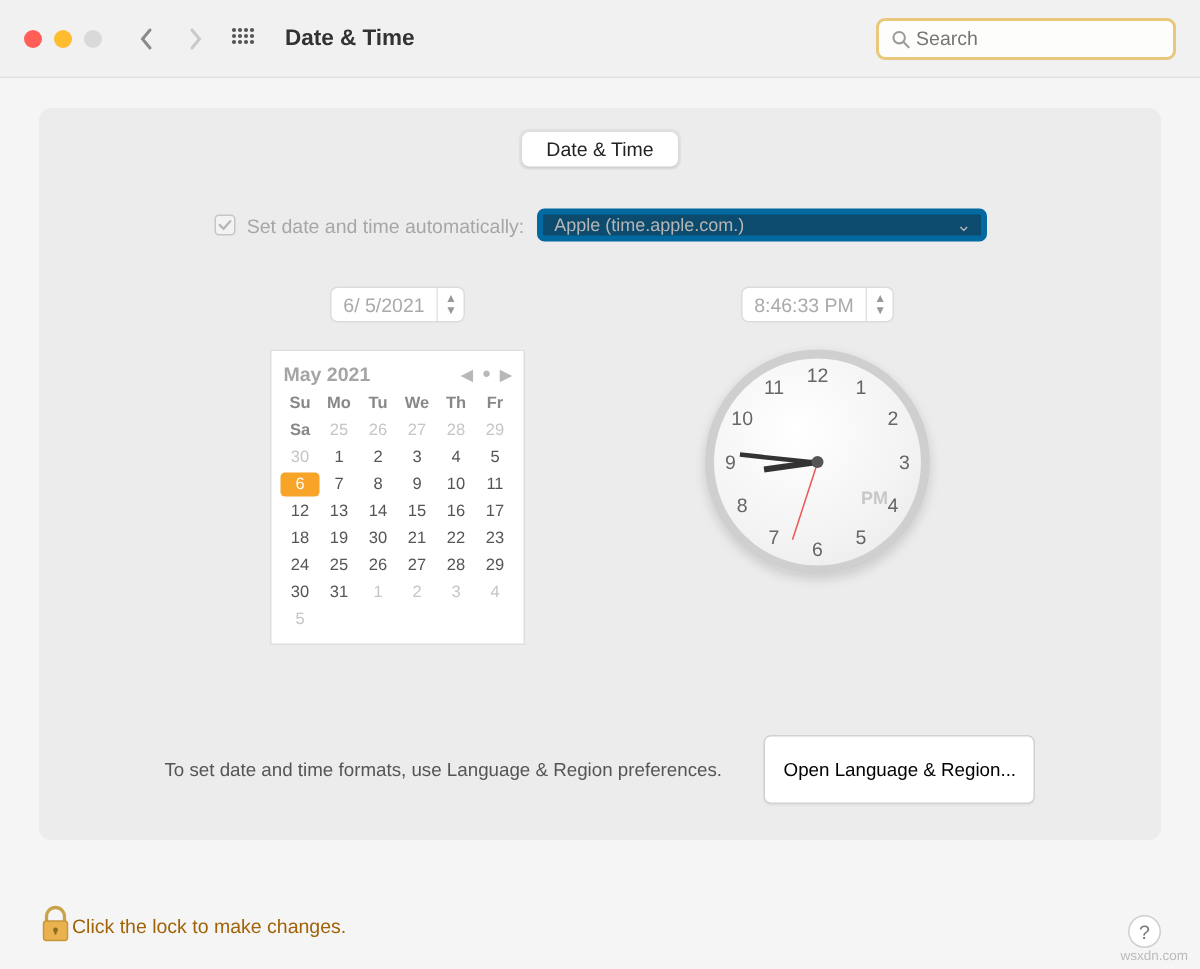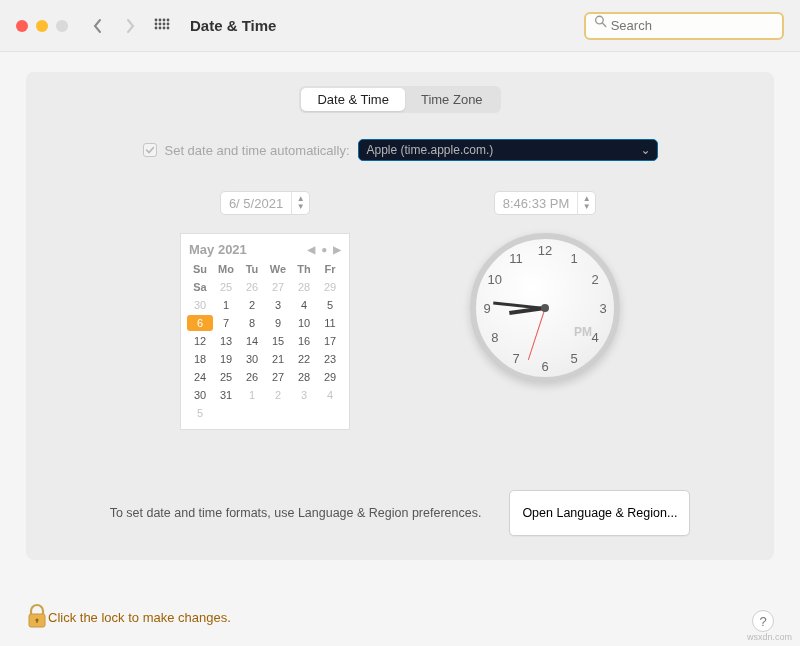--- a/index.html
+++ b/index.html
@@ -27,21 +27,21 @@
   .dot.yellow { background: #febc2e; }
   .dot.green { background: #d9d9d9; }
   .navbtn {
     width: 24px; height: 28px; display: flex; align-items: center; justify-content: center;
     color: #8a8a8a; font-size: 18px; border: none; background: none;
   }
   .grid-icon svg { display: block; }
   .title { font-weight: 600; font-size: 15px; margin-left: 8px; color: #333; }
   .spacer { flex: 1; }
   .search {
-    display: flex; 
+    display: flex; align-items: center;
     width: 200px; height: 28px;
     border: 2px solid #e9c77b; border-radius: 6px;
     padding: 0 8px; background: #fdfdfb;
   }
   .search svg { margin-right: 4px; }
   .search input {
     border: none; outline: none; background: transparent;
     font-size: 13px; color: #888; width: 100%;
   }
 
@@ -65,22 +65,22 @@
   .auto-row {
     display: flex; align-items: center; justify-content: center; gap: 8px;
     margin-bottom: 30px; color: #a7a7a7;
   }
   .checkbox {
     width: 14px; height: 14px; border: 1px solid #c6c6c6; border-radius: 3px;
     display: flex; align-items: center; justify-content: center; background: #f3f3f3;
   }
   .checkbox svg { display:block; }
   .server-select {
-    width: 300px; height: 22px; border: 1px solid #0369a1; border-radius: 5px;
-    background: #0f172a; display: flex; align-items: center; padding: 0 8px;
+    width: 300px; height: 22px; border: 4px solid #0369a1; border-radius: 5px;
+    background: #0c4a6e; display: flex; align-items: center; padding: 0 8px;
     color: #b5b5b5; position: relative; font-size: 12px;
   }
   .server-select .chev { position: absolute; right: 6px; color:#b5b5b5; }
 
   .dual {
     display: flex; justify-content: center; gap: 120px; align-items: flex-start;
     margin-bottom: 60px;
   }
   .col-left, .col-right { display: flex; flex-direction: column; align-items: center; }
 
@@ -196,21 +196,20 @@
     <input type="text" placeholder="Search" style="">
   </div>
 </div>
 
 <div class="content">
   <div class="panel">
 
     <div class="tabs">
       <div class="tabbar">
         <div class="tab active">Date &amp; Time</div>
-        <div class="tab">Time Zone</div>
       </div>
     </div>
 
     <div class="auto-row">
       <span class="checkbox">
         <svg width="10" height="10" viewBox="0 0 10 10">
             <path d="M1.5 5 L4 7.5 L8.5 2.5" stroke="#b7b7b7" stroke-width="1.6" fill="none" stroke-linecap="round"></path>
           </svg>
       </span>
       <span>Set date and time automatically:</span>

